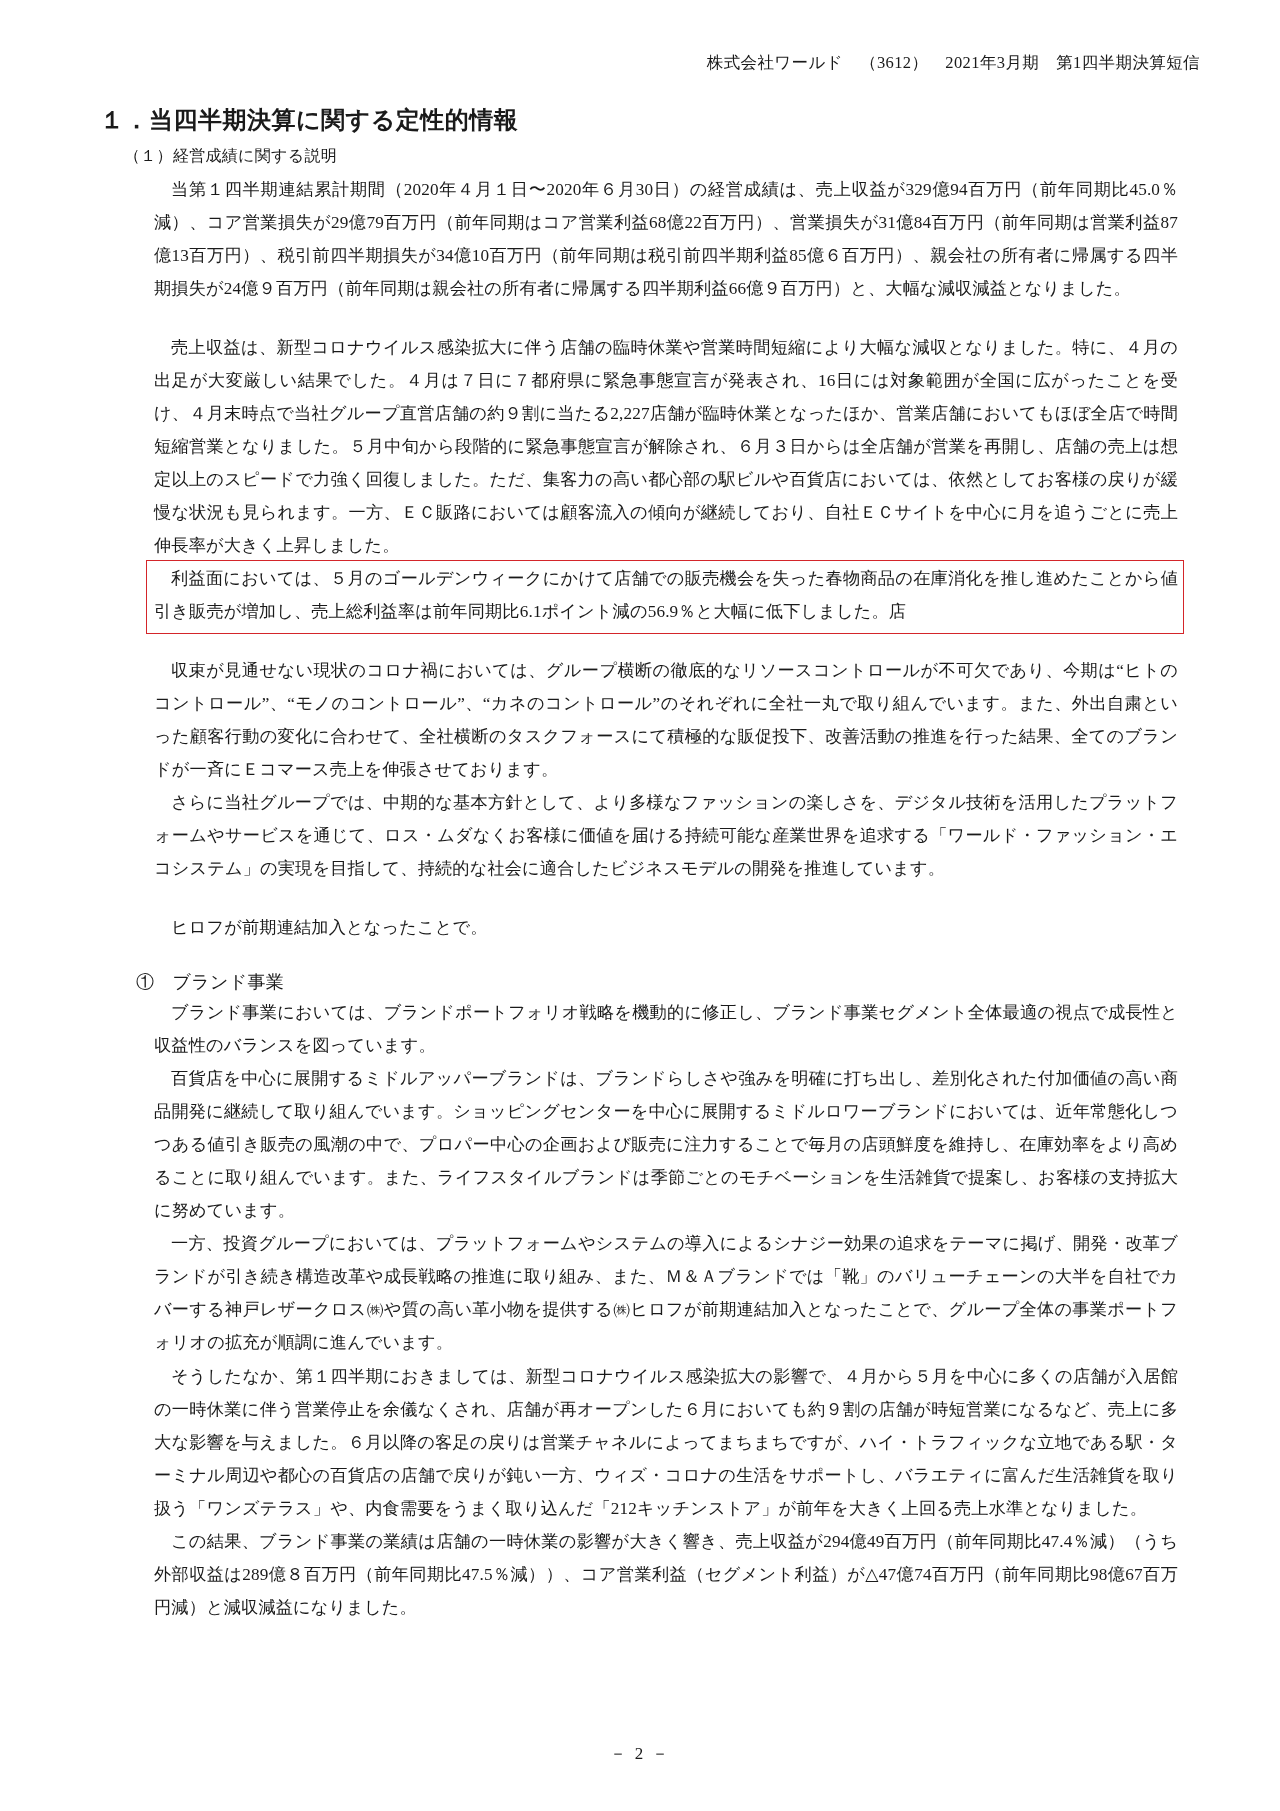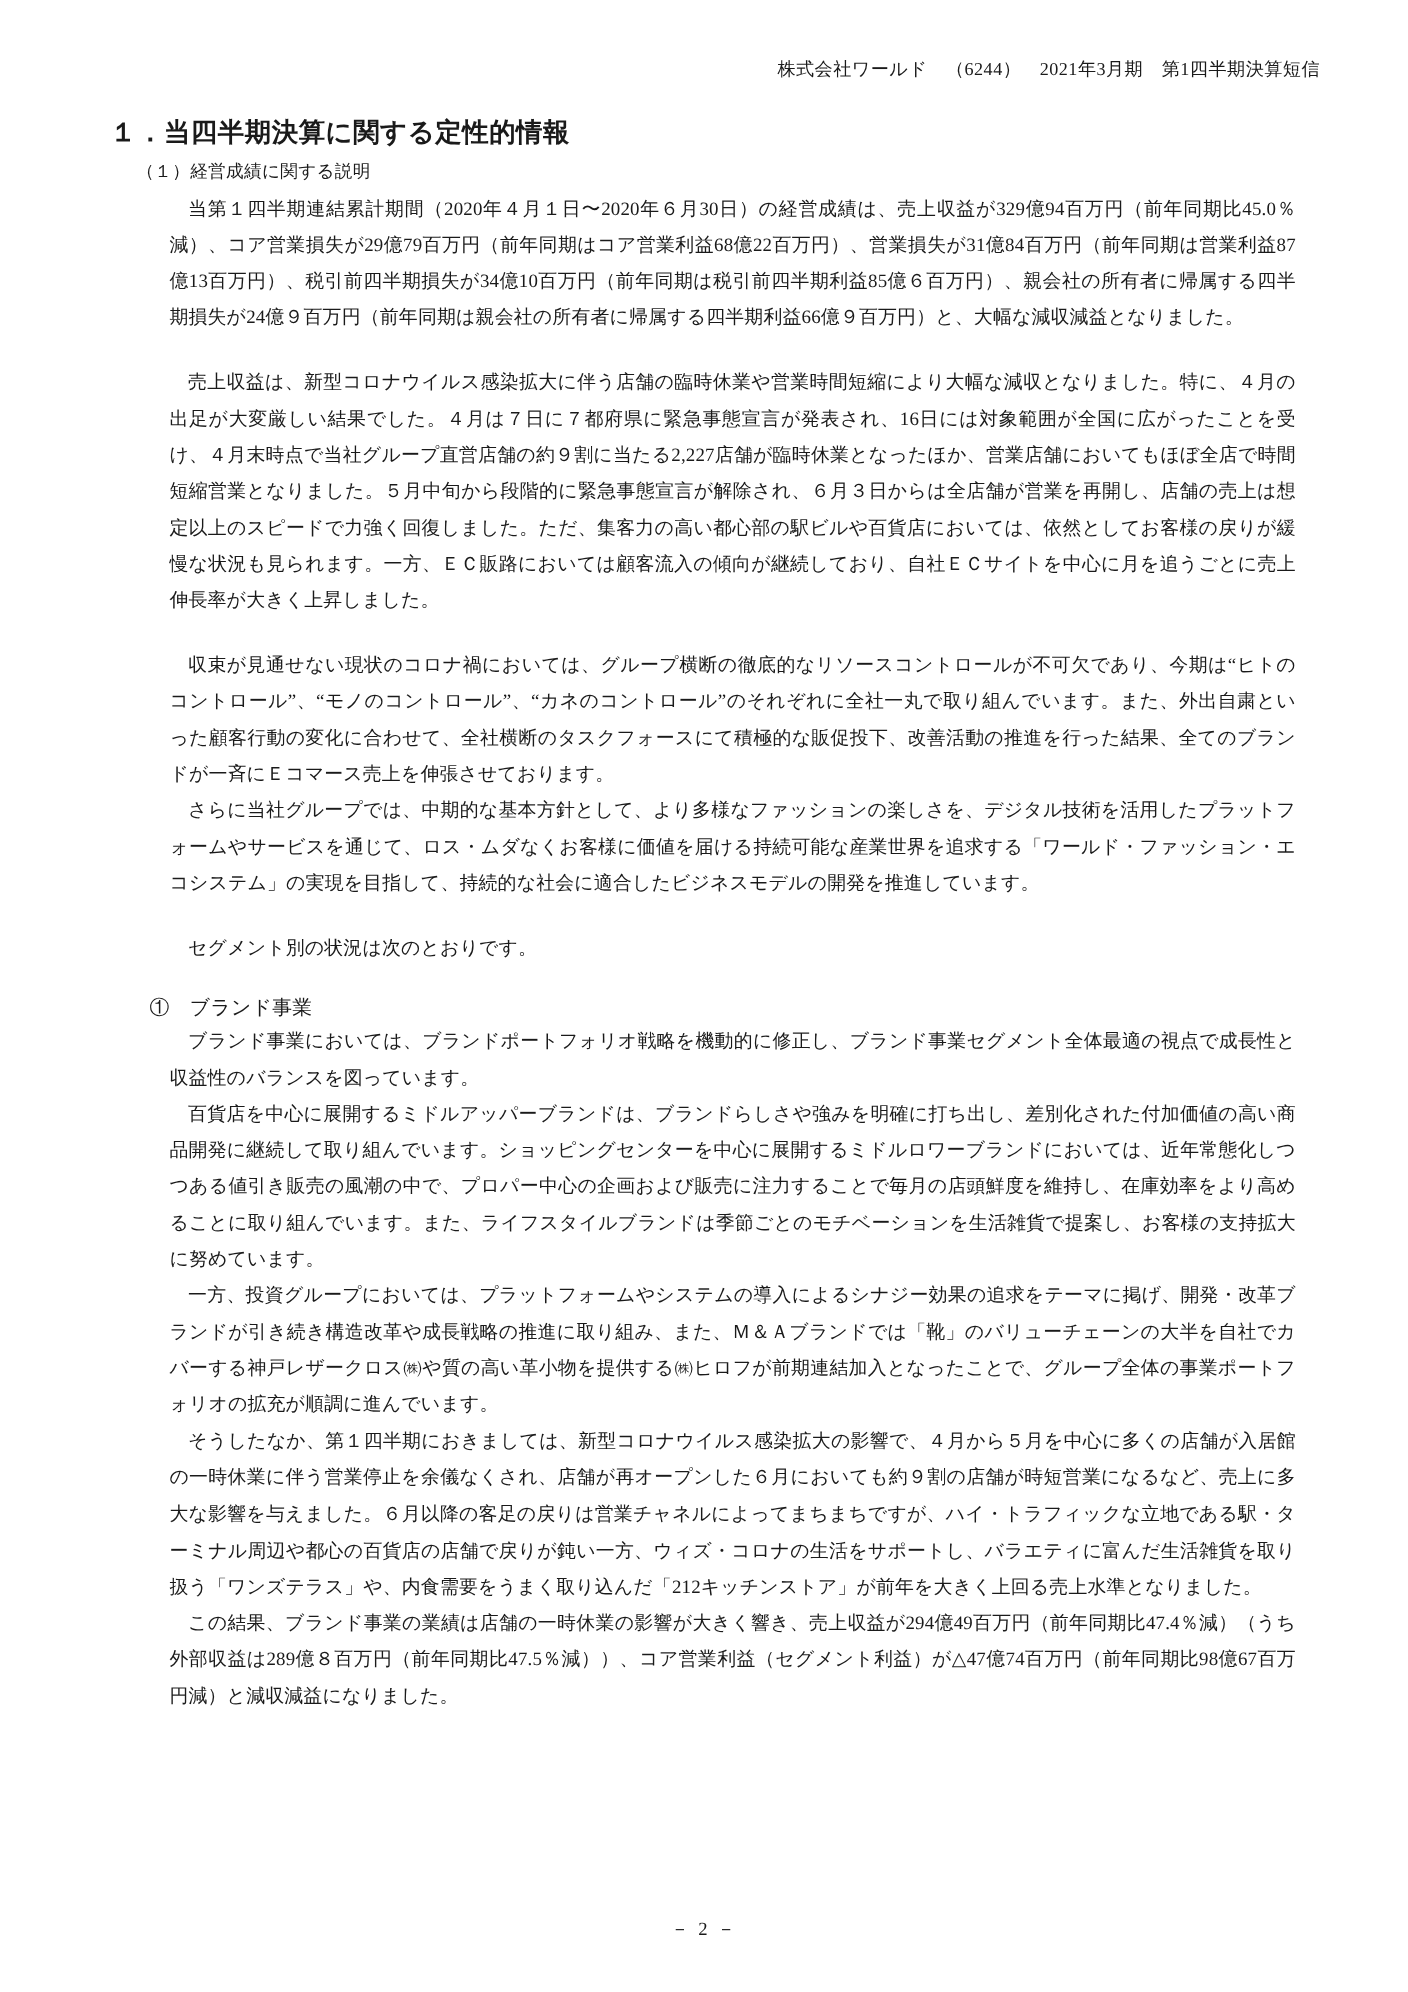--- a/index.html
+++ b/index.html
@@ -85,42 +85,46 @@
     text-align: center;
     font-size: 17px;
     letter-spacing: 2px;
   }
 </style>
 </head>
 <body>
 
 <div class="page">
 
-  <div class="header-line">株式会社ワールド　（6244）　2021年3月期　第1四半期決算短信</div>
+  <div class="header-line">株式会社ワールド　（3612）　2021年3月期　第1四半期決算短信</div>
 
   <div class="section-title">１．当四半期決算に関する定性的情報</div>
 
   <div class="subsection-title">（１）経営成績に関する説明</div>
 
   <p class="body-block indent-first">当第１四半期連結累計期間（2020年４月１日〜2020年６月30日）の経営成績は、売上収益が329億94百万円（前年同期比45.0％減）、コア営業損失が29億79百万円（前年同期はコア営業利益68億22百万円）、営業損失が31億84百万円（前年同期は営業利益87億13百万円）、税引前四半期損失が34億10百万円（前年同期は税引前四半期利益85億６百万円）、親会社の所有者に帰属する四半期損失が24億９百万円（前年同期は親会社の所有者に帰属する四半期利益66億９百万円）と、大幅な減収減益となりました。</p>
 
   <div class="gap-md"></div>
 
   <p class="body-block indent-first">売上収益は、新型コロナウイルス感染拡大に伴う店舗の臨時休業や営業時間短縮により大幅な減収となりました。特に、４月の出足が大変厳しい結果でした。４月は７日に７都府県に緊急事態宣言が発表され、16日には対象範囲が全国に広がったことを受け、４月末時点で当社グループ直営店舗の約９割に当たる2,227店舗が臨時休業となったほか、営業店舗においてもほぼ全店で時間短縮営業となりました。５月中旬から段階的に緊急事態宣言が解除され、６月３日からは全店舗が営業を再開し、店舗の売上は想定以上のスピードで力強く回復しました。ただ、集客力の高い都心部の駅ビルや百貨店においては、依然としてお客様の戻りが緩慢な状況も見られます。一方、ＥＣ販路においては顧客流入の傾向が継続しており、自社ＥＣサイトを中心に月を追うごとに売上伸長率が大きく上昇しました。</p>
 
+  <div class="highlight-wrap">
+    <div class="highlight-box"></div>
+    <p class="body-block indent-first">利益面においては、５月のゴールデンウィークにかけて店舗での販売機会を失った春物商品の在庫消化を推し進めたことから値引き販売が増加し、売上総利益率は前年同期比6.1ポイント減の56.9％と大幅に低下しました。店</p>
+  </div>
 
   <div class="gap-md"></div>
 
   <p class="body-block indent-first">収束が見通せない現状のコロナ禍においては、グループ横断の徹底的なリソースコントロールが不可欠であり、今期は“ヒトのコントロール”、“モノのコントロール”、“カネのコントロール”のそれぞれに全社一丸で取り組んでいます。また、外出自粛といった顧客行動の変化に合わせて、全社横断のタスクフォースにて積極的な販促投下、改善活動の推進を行った結果、全てのブランドが一斉にＥコマース売上を伸張させております。</p>
 
   <p class="body-block indent-first">さらに当社グループでは、中期的な基本方針として、より多様なファッションの楽しさを、デジタル技術を活用したプラットフォームやサービスを通じて、ロス・ムダなくお客様に価値を届ける持続可能な産業世界を追求する「ワールド・ファッション・エコシステム」の実現を目指して、持続的な社会に適合したビジネスモデルの開発を推進しています。</p>
 
   <div class="gap-md"></div>
 
-  <p class="body-block indent-first">セグメント別の状況は次のとおりです。</p>
+  <p class="body-block indent-first">ヒロフが前期連結加入となったことで。</p>
 
   <div class="gap-md"></div>
 
   <div class="numbered-item">①　ブランド事業</div>
 
   <p class="body-block indent-first">ブランド事業においては、ブランドポートフォリオ戦略を機動的に修正し、ブランド事業セグメント全体最適の視点で成長性と収益性のバランスを図っています。</p>
 
   <p class="body-block indent-first">百貨店を中心に展開するミドルアッパーブランドは、ブランドらしさや強みを明確に打ち出し、差別化された付加価値の高い商品開発に継続して取り組んでいます。ショッピングセンターを中心に展開するミドルロワーブランドにおいては、近年常態化しつつある値引き販売の風潮の中で、プロパー中心の企画および販売に注力することで毎月の店頭鮮度を維持し、在庫効率をより高めることに取り組んでいます。また、ライフスタイルブランドは季節ごとのモチベーションを生活雑貨で提案し、お客様の支持拡大に努めています。</p>
 
   <p class="body-block indent-first">一方、投資グループにおいては、プラットフォームやシステムの導入によるシナジー効果の追求をテーマに掲げ、開発・改革ブランドが引き続き構造改革や成長戦略の推進に取り組み、また、Ｍ＆Ａブランドでは「靴」のバリューチェーンの大半を自社でカバーする神戸レザークロス㈱や質の高い革小物を提供する㈱ヒロフが前期連結加入となったことで、グループ全体の事業ポートフォリオの拡充が順調に進んでいます。</p>

